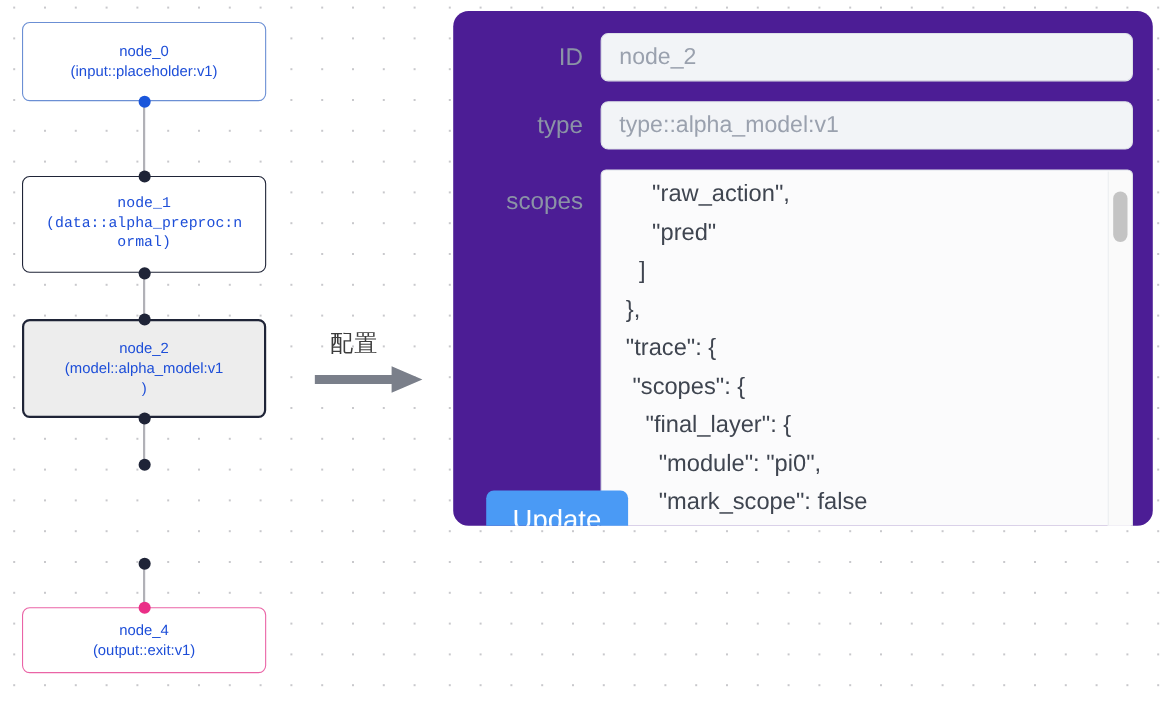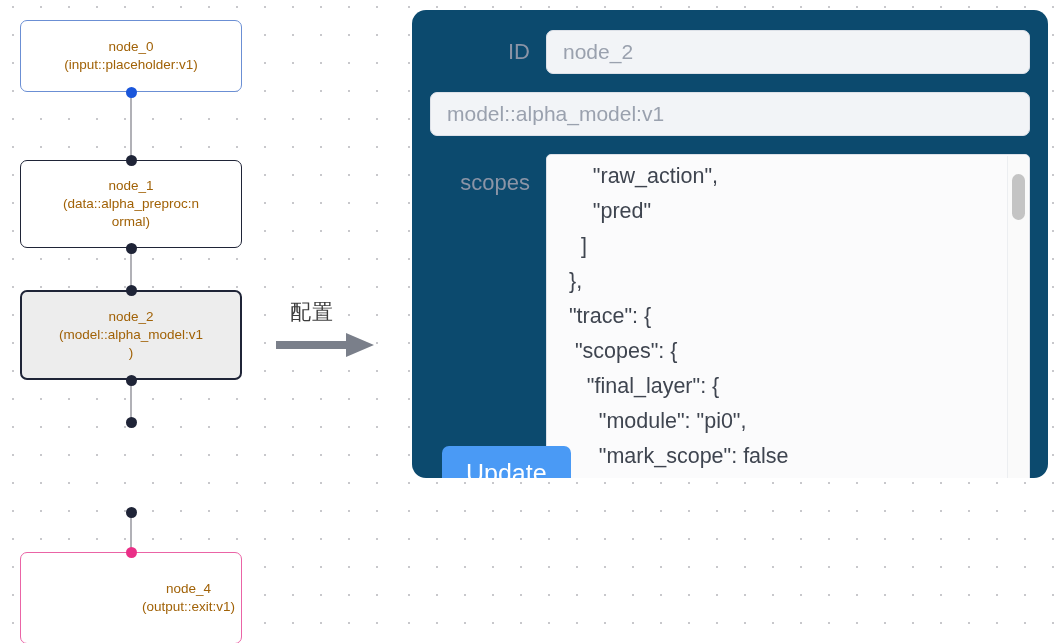--- a/index.html
+++ b/index.html
@@ -63,41 +63,41 @@
     background: #ffffff;
     display: flex;
     align-items: center;
     justify-content: center;
     text-align: center;
     z-index: 3;
   }
   .node-label {
     font-size: 13.5px;
     line-height: 18px;
-    color: #a16207;
+    color: #1d4ed8;
     padding: 0 6px;
     white-space: pre-line;
     word-break: break-all;
   }
   .node.plain    { border: 1.6px solid #1f2437; }
   .node.input    { border: 1.6px solid #6b8fd4; }
   .node.output   { border: 1.6px solid #ea64a6; }
   .node.selected { border: 2.2px solid #1f2437; background: #ededed; }
 
   
   #node-0 { top: 20px;  height: 72px; }
-  #node-1 { top: 160px; height: 88px; }
+  #node-1 { top: 160px; height: 88px; font-family: Liberation Mono, monospace; }
   #node-2 { top: 290px; height: 90px; }
   #node-3 { top: 422px; height: 90px; }
-  #node-4 { top: 552px; height: 92px; justify-content: flex-end; }
+  #node-4 { top: 552px; height: 60px; }
 
   
   #transition {
     position: absolute;
-    left: 276px;
+    left: 286px;
     top: 298px;
     width: 112px;
     height: 70px;
     z-index: 6;
   }
   #transition-label {
     position: absolute;
     left: 14px;
     top: 0;
     font-size: 21px;
@@ -122,21 +122,21 @@
     background-position: 10px 6px;
     overflow: hidden;
   }
 
   #config-panel {
     position: absolute;
     left: 412px;
     top: 10px;
     width: 636px;
     height: 468px;
-    background: #0c4a6e;
+    background: #4c1d95;
     border-radius: 14px;
     box-sizing: border-box;
     padding: 20px 18px 0 18px;
     z-index: 5;
     overflow: hidden;
   }
 
   .field-row {
     display: flex;
     align-items: flex-start;
@@ -296,21 +296,22 @@
   <div id="panel-backdrop"></div>
 
   <div id="config-panel">
 
     <div class="field-row">
       <div class="field-label">ID</div>
       <div class="text-input" placeholder="node_2">node_2</div>
     </div>
 
     <div class="field-row">
-      <div class="text-input" placeholder="model::alpha_model:v1">model::alpha_model:v1</div>
+      <div class="field-label">type</div>
+      <div class="text-input" placeholder="model::alpha_model:v1">type::alpha_model:v1</div>
     </div>
 
     <div class="field-row">
       <div class="field-label config-label">scopes</div>
       <div class="textarea-wrap">
         <div class="textarea-content">      "raw_action",
       "pred"
     ]
   },
   "trace": {

